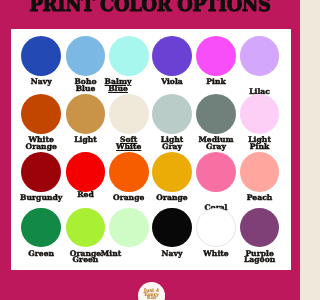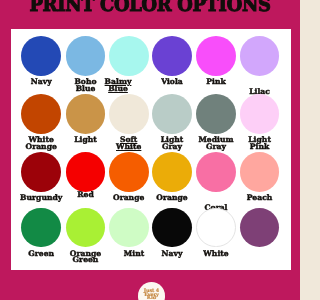--- a/index.html
+++ b/index.html
@@ -129,32 +129,36 @@
       <div class="dot" title="Green" style="left: 21.3px; top: 207.7px; width: 39.8px; height: 39.8px; background: rgb(18, 138, 69);"></div>
       <div class="lbl" style="left: 11.2px; top: 250.7px;">
         <span>Green</span>
       </div>
       <div class="dot" title="Apple Green" style="left: 65.6px; top: 207.7px; width: 39.8px; height: 39.8px; background: rgb(169, 240, 52);"></div>
       <div class="lbl" style="left: 55.5px; top: 250.7px;">
         <span>Orange</span>
         <span>Green</span>
       </div>
       <div class="dot" title="Mint" style="left: 108.8px; top: 207.7px; width: 39.8px; height: 39.8px; background: rgb(207, 252, 197);"></div>
-      <div class="lbl" style="left: 104px; top: 250.7px;">
+      <div class="lbl" style="left: 81px; top: 250.7px;">
         <span>Mint</span>
       </div>
       <div class="dot" title="Black" style="left: 152.1px; top: 207.7px; width: 39.8px; height: 39.8px; background: rgb(8, 8, 8);"></div>
       <div class="lbl" style="left: 142px; top: 250.7px;">
         <span>Navy</span>
       </div>
       <div class="dot bordered" title="White" style="left: 196.1px; top: 207.7px; width: 39.8px; height: 39.8px; background: rgb(255, 255, 255);"></div>
       <div class="lbl" style="left: 186px; top: 250.7px;">
         <span>White</span>
       </div>
       <div class="dot" title="Purple Lagoon" style="left: 239.7px; top: 207.7px; width: 39.8px; height: 39.8px; background: rgb(126, 64, 118);"></div>
+      <div class="lbl" style="left: 229.6px; top: 250.7px;">
+        <span>Purple</span>
+        <span>Lagoon</span>
+      </div>
     </div>
 
   <div id="logo">
     <div id="logotext">
         <span>Just 4</span>
         <span>Every</span>
         <span>Kid</span>
       </div>
   </div>
 

